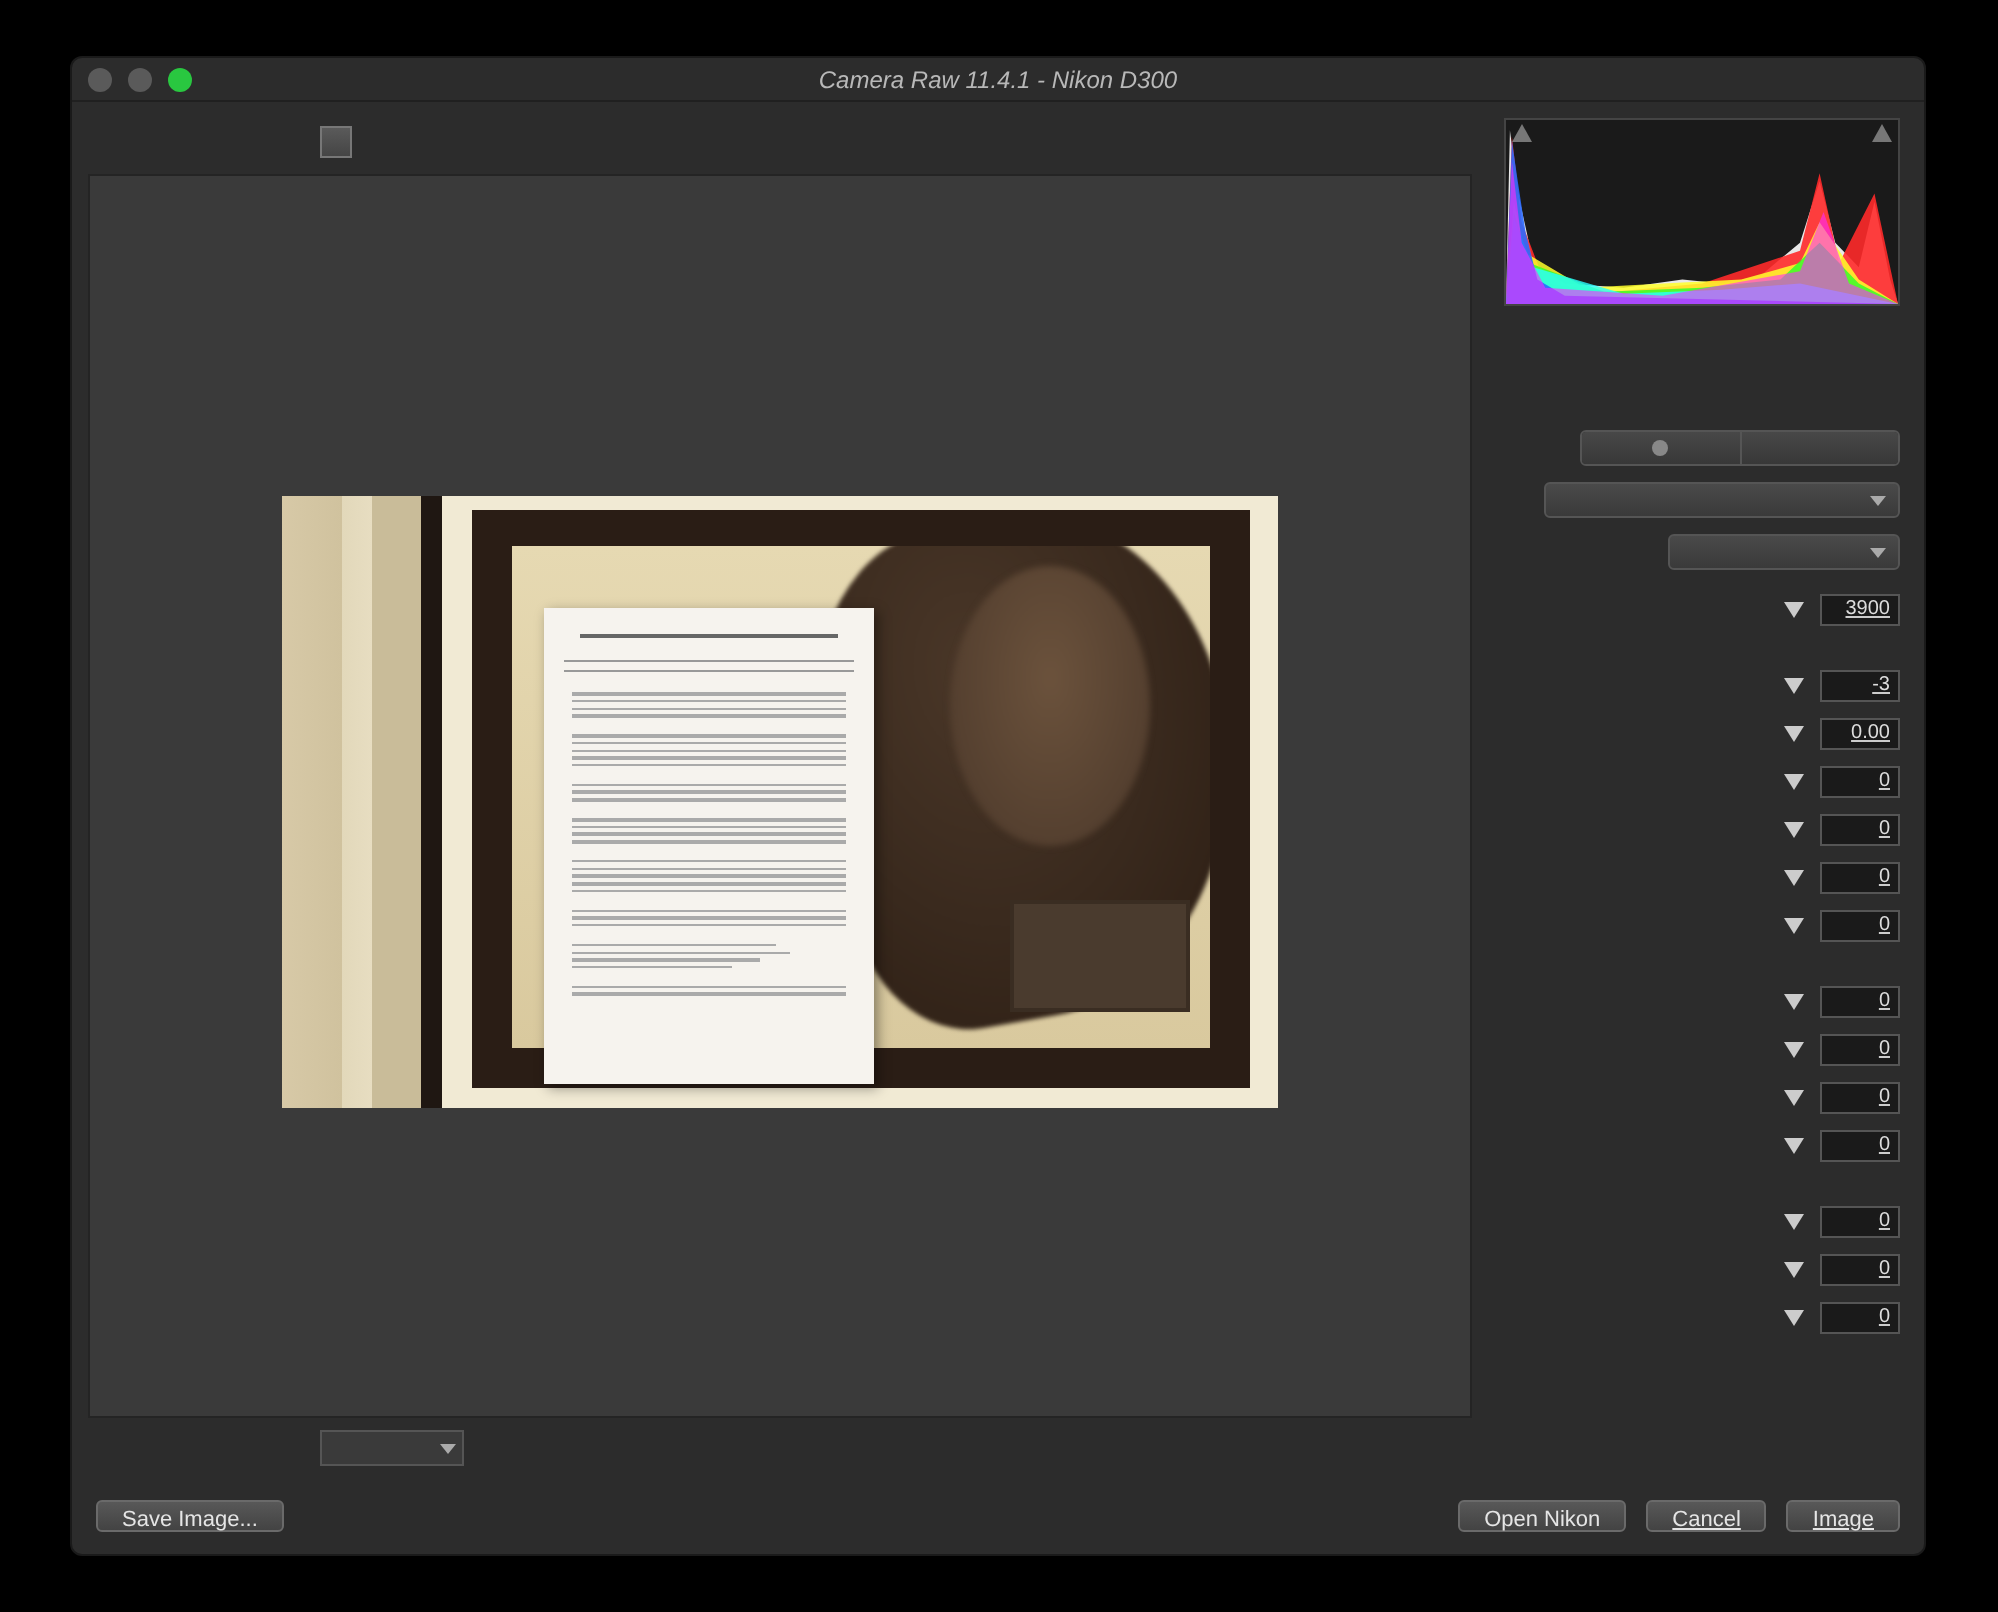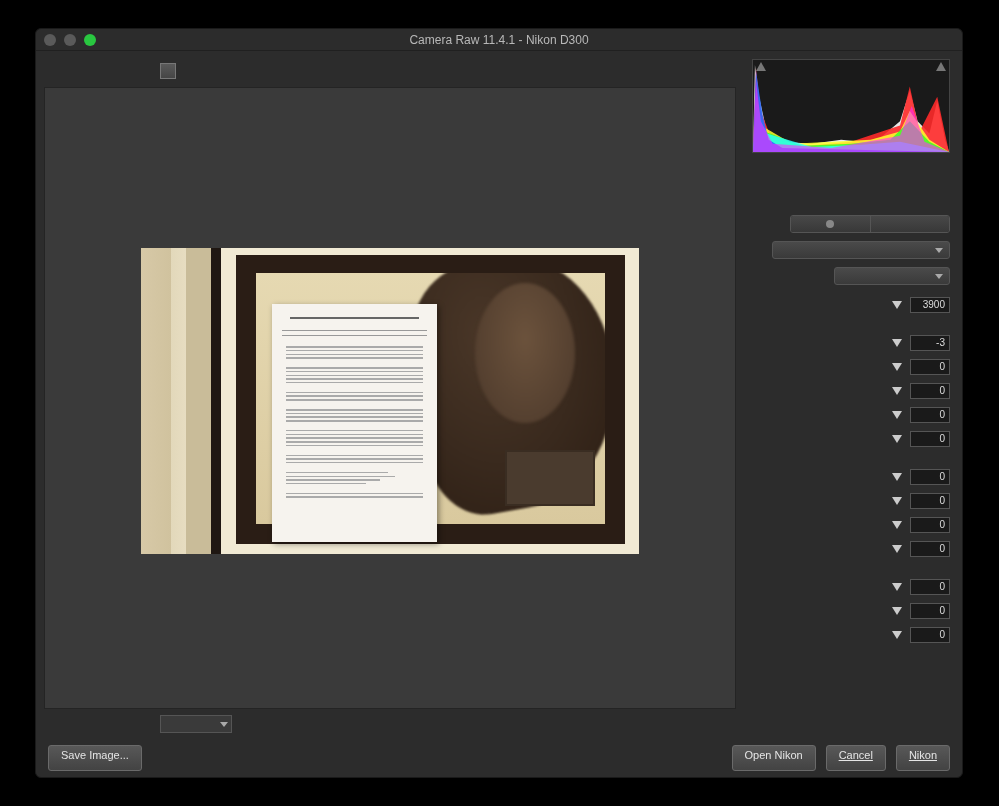--- a/index.html
+++ b/index.html
@@ -4,21 +4,21 @@
 <style>
   * { box-sizing: border-box; margin: 0; padding: 0; }
   html, body { width: 999px; height: 806px; background: #000; font-family: -apple-system, BlinkMacSystemFont, "Helvetica Neue", Arial, sans-serif; color: #ccc; overflow: hidden; }
   .window { position: absolute; top: 28px; left: 35px; width: 928px; height: 750px; background: #2c2c2c; border-radius: 6px; box-shadow: 0 8px 30px rgba(0,0,0,0.6); display: flex; flex-direction: column; border: 1px solid #1a1a1a; }
   .titlebar { height: 22px; display: flex; align-items: center; position: relative; border-bottom: 1px solid #202020; }
   .traffic { position: absolute; left: 8px; top: 5px; display: flex; gap: 8px; }
   .tl { width: 12px; height: 12px; border-radius: 50%; }
   .tl.red { background: #5a5a5a; }
   .tl.yellow { background: #5a5a5a; }
   .tl.green { background: #29c740; }
-  .title { flex: 1; text-align: center; font-size: 12px; color: #b8b8b8; }
+  .title { flex: 1; text-align: center; font-size: 12px; color: #b8b8b8; font-style: italic; }
   .body { flex: 1; display: flex; position: relative; }
   .main { flex: 1; display: flex; flex-direction: column; padding: 8px 8px 0 8px; }
   .toolbar-row { height: 24px; display: flex; align-items: center; }
   .tool-swatch { width: 16px; height: 16px; border: 1px solid #777; margin-left: 116px; background: linear-gradient(#5a5a5a,#454545); }
   .canvas-wrap { flex: 1; background: #3a3a3a; margin: 4px 0 0 0; position: relative; overflow: hidden; border: 1px solid #242424; }
   .photo { position: absolute; top: 160px; left: 96px; width: 498px; height: 306px; background: #2a1a14; overflow: hidden; }
   .mat { position: absolute; inset: 0; background: linear-gradient(90deg, #d7c9a7 0%, #d0c29e 6%, #e2d8ba 6%, #e7ddc1 9%, #c9bc99 9%, #c9bc99 14%, #1f1712 14%, #1f1712 100%); }
   .inner-mat { position: absolute; left: 80px; top: 0; right: 0; bottom: 0; background: #f1ead4; }
   .dark-frame { position: absolute; left: 95px; top: 7px; right: 14px; bottom: 10px; background: #2a1d15; }
   .art { position: absolute; left: 115px; top: 25px; right: 34px; bottom: 30px; background: linear-gradient(#e6d9b2,#d9c99e); overflow: hidden; }
@@ -39,26 +39,26 @@
   .histo .clip { position: absolute; top: 2px; width: 0; height: 0; border-left: 5px solid transparent; border-right: 5px solid transparent; border-bottom: 9px solid #777; }
   .histo .clip.l { left: 3px; }
   .histo .clip.r { right: 3px; }
   .segbar { height: 18px; display: flex; border: 1px solid #555; border-radius: 3px; overflow: hidden; margin: 0 0 8px 38px; }
   .segbar > div { flex: 1; background: linear-gradient(#484848,#383838); display: flex; align-items: center; justify-content: center; }
   .segbar > div:first-child { border-right: 1px solid #555; }
   .segbar .dot { width: 8px; height: 8px; border-radius: 50%; background: #888; }
   .dropdown { height: 18px; background: linear-gradient(#4a4a4a,#3a3a3a); border: 1px solid #555; border-radius: 3px; margin: 0 0 8px 20px; display: flex; align-items: center; justify-content: flex-end; padding-right: 6px; }
   .dropdown.sm { margin-left: 82px; }
   .sliders { flex: 1; display: flex; flex-direction: column; }
-  .srow { height: 24px; display: flex; align-items: center; justify-content: flex-end; gap: 8px; }
+  .srow { height: 24px; display: flex; align-items: center; justify-content: flex-end; gap: 8px; text-decoration: underline; }
   .srow .tri { width: 0; height: 0; border-left: 5px solid transparent; border-right: 5px solid transparent; border-top: 8px solid #ccc; }
   .srow .val { width: 40px; height: 16px; background: #1a1a1a; border: 1px solid #555; font-size: 10px; text-align: right; padding-right: 4px; line-height: 14px; color: #ddd; }
   .gap { height: 14px; }
   .footer { height: 38px; display: flex; align-items: center; padding: 0 12px; }
-  .btn { height: 26px; padding: 0 12px; background: linear-gradient(#585858,#434343); border: 1px solid #6a6a6a; border-radius: 3px; font-size: 11px; color: #e5e5e5; line-height: 18px; text-align: center; cursor: default; }
+  .btn { height: 16px; padding: 0 12px; background: linear-gradient(#585858,#434343); border: 1px solid #6a6a6a; border-radius: 3px; font-size: 11px; color: #e5e5e5; line-height: 18px; text-align: center; cursor: default; }
   .spacer { flex: 1; }
   .footer .btn + .btn { margin-left: 10px; text-decoration: underline; }
 </style>
 </head>
 <body>
 
 <div class="window">
   <div class="titlebar">
     <div class="traffic">
       <div class="tl red"></div>
@@ -175,20 +175,24 @@
             <div class="tri"></div>
             <div class="val">3900</div>
           </div>
           <div class="gap"></div>
           <div class="srow">
             <div class="tri"></div>
             <div class="val">-3</div>
           </div>
           <div class="srow">
             <div class="tri"></div>
+            <div class="val">0.00</div>
+          </div>
+          <div class="srow">
+            <div class="tri"></div>
             <div class="val">0</div>
           </div>
           <div class="srow">
             <div class="tri"></div>
             <div class="val">0</div>
           </div>
           <div class="srow">
             <div class="tri"></div>
             <div class="val">0</div>
           </div>
@@ -228,15 +232,15 @@
           </div>
         </div>
     </div>
   </div>
 
   <div class="footer">
     <div class="btn">Save Image...</div>
     <div class="spacer"></div>
     <div class="btn">Open Nikon</div>
     <div class="btn">Cancel</div>
-    <div class="btn">Nikon</div>
+    <div class="btn">Image</div>
   </div>
 </div>
 
 </body></html>

